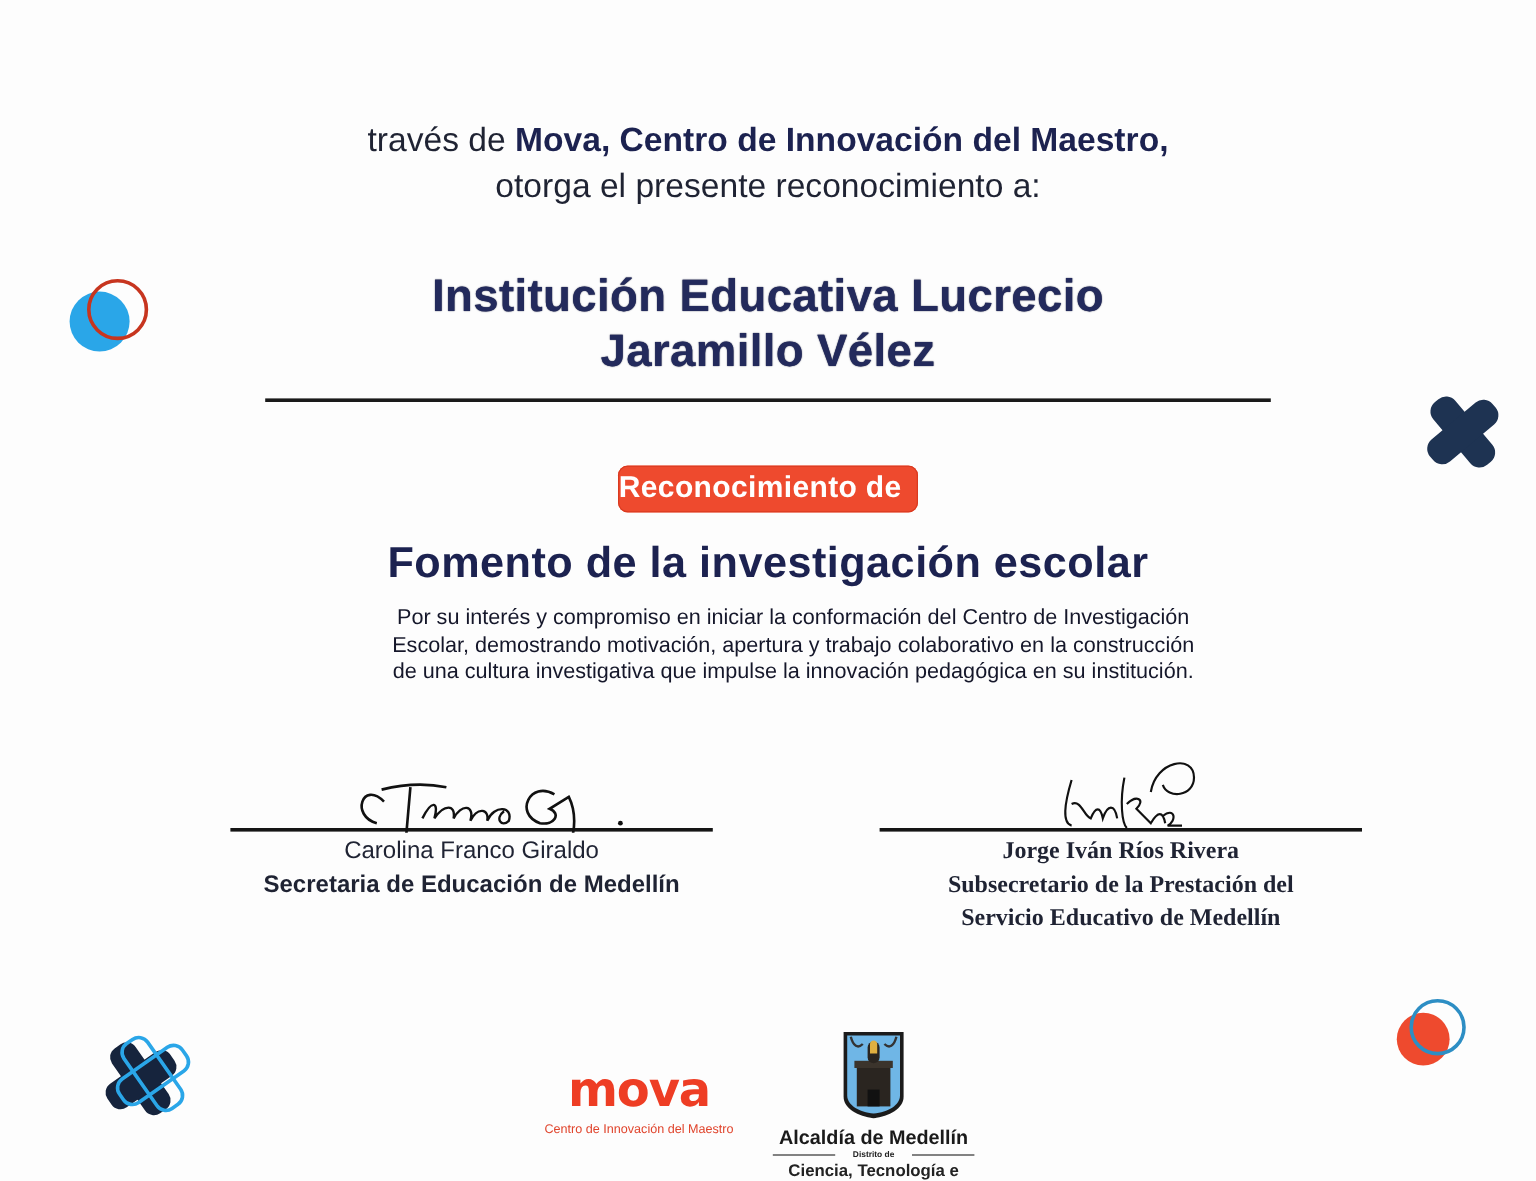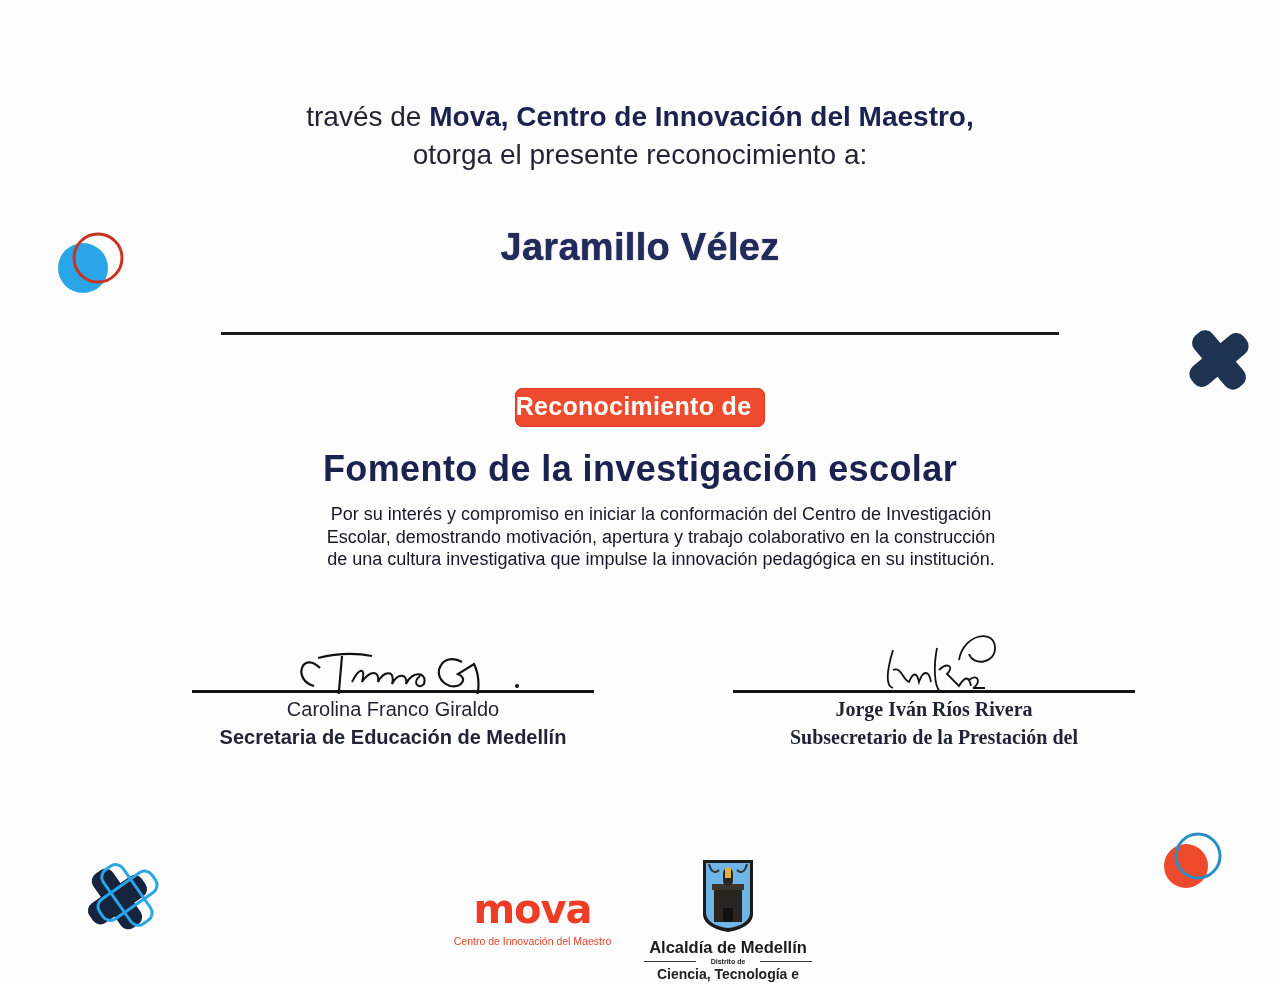--- a/index.html
+++ b/index.html
@@ -92,20 +92,21 @@
   <circle cx="28" cy="40" r="22" fill="#ee4a2e"></circle>
   <circle cx="40" cy="30" r="22" fill="none" stroke="#2d8ec4" stroke-width="3"></circle>
 </svg>
 
 <div class="center-block intro">
   <div><span>través de </span><b>Mova, Centro de Innovación del Maestro,</b></div>
   <div>otorga el presente reconocimiento a:</div>
 </div>
 
 <div class="center-block recipient">
+  <div>Institución Educativa Lucrecio</div>
   <div>Jaramillo Vélez</div>
 </div>
 <div class="rule" style="left:221px;top:332px;width:838px;"></div>
 
 <div class="center-block badge-wrap">
   <span class="badge">Reconocimiento de</span>
 </div>
 
 <div class="center-block award-title">Fomento de la investigación escolar</div>
 
@@ -134,20 +135,21 @@
   <div class="signature">
     <svg width="402" height="64" viewBox="0 0 402 64">
       <path d="M160 20 C154 40, 152 56, 160 58 M160 40 C168 36, 170 50, 176 52 C180 42, 184 42, 186 52 C190 40, 196 40, 198 52" fill="none" stroke="#111" stroke-width="1.8"></path>
       <path d="M204 18 C200 38, 202 56, 206 60 M206 40 C214 32, 222 36, 214 44 L226 56 C232 46, 236 46, 238 56" fill="none" stroke="#111" stroke-width="1.8"></path>
       <path d="M226 30 C230 4, 262 -2, 262 18 C262 34, 240 36, 236 24 M236 50 C246 42, 248 54, 240 58 L252 58" fill="none" stroke="#111" stroke-width="1.8"></path>
     </svg>
   </div>
   <div class="line"></div>
   <div class="name">Jorge Iván Ríos Rivera</div>
   <div class="role">Subsecretario de la Prestación del</div>
+  <div class="role">Servicio Educativo de Medellín</div>
 </div>
 
 <div class="mova-logo">
   <div class="mova-word">mova</div>
   <div class="mova-sub">Centro de Innovación del Maestro</div>
 </div>
 
 <div class="alcaldia">
   <svg width="54" height="74" viewBox="0 0 54 74">
     <path d="M2 2 H52 V56 C52 66, 40 72, 27 74 C14 72, 2 66, 2 56 Z" fill="#1b1b1b"></path>

